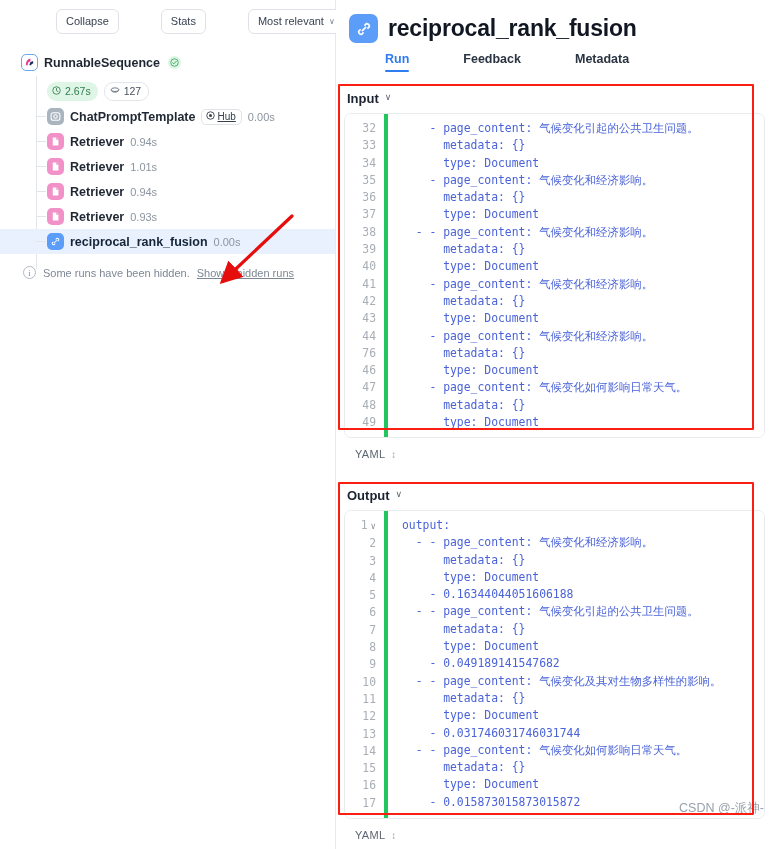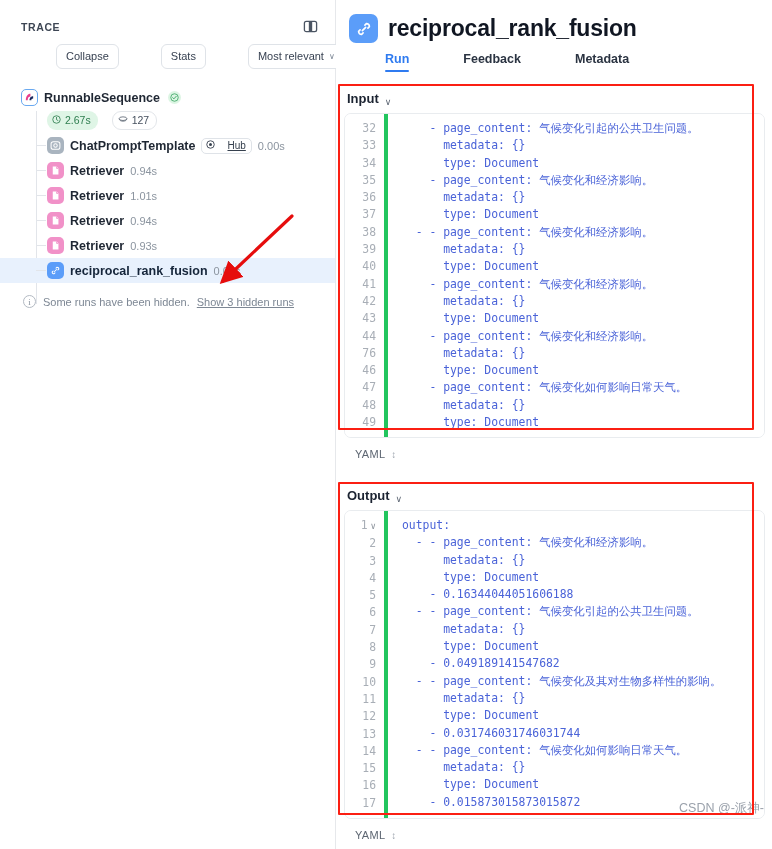--- a/index.html
+++ b/index.html
@@ -72,30 +72,30 @@
   .ico-chain   { background: #5b9df9; }
   .node-name { font-size: 12.5px; color: #1f2733; font-weight: bold; white-space: nowrap; }
   .node-name.sel { color: #15253a; }
   .dur { font-size: 11px; color: #8b949f; }
   .check {
     width: 13px; height: 13px; border-radius: 50%;
     background: #dcf5e3; display: inline-flex; align-items: center; justify-content: center;
     margin-left: 2px;
   }
   .check svg { display:block; }
-  .chips { display: flex; gap: 14px; padding-left: 47px; margin: 1px 0 3px; }
+  .chips { display: flex; gap: 6px; padding-left: 47px; margin: 7px 0 3px; }
   .chip {
     display: inline-flex; align-items: center; gap: 4px;
     font-size: 10.5px; border-radius: 9px; padding: 2px 7px 2px 5px;
     white-space: nowrap; line-height: 13px;
   }
   .chip-time { background: #dff5e6; color: #2e7d4f; }
   .chip-tok { background: #fff; border: 1px solid #e3e6ea; color: #46505e; }
   .hub-badge {
-    display: inline-flex; align-items: center; gap: 12px;
+    display: inline-flex; align-items: center; gap: 2px;
     border: 1px solid #dfe3e8; border-radius: 5px;
     font-size: 10px; color: #36404e; padding: 1px 5px 2px 4px; background: #fff; text-decoration: underline;
   }
   .hidden-runs {
     display: flex; align-items: center; gap: 7px;
     padding: 12px 0 0 23px; font-size: 11px; color: #7d8794;
   }
   .info-circ {
     width: 13px; height: 13px; border-radius: 50%; border: 1px solid #b3bac3;
     color: #8b949f; font-size: 9px; display: flex; align-items: center; justify-content: center;
@@ -124,21 +124,21 @@
 
   
   .io-wrap { position: absolute; left: 3px; right: 2px; }
   .io-wrap.input  { top: 84px; }
   .io-wrap.output { top: 481px; }
   .redbox {
     position: absolute; border: 2px solid #fb1f13; border-radius: 1px;
     pointer-events: none;
   }
   .io-label {
-    display: inline-flex; align-items: flex-end; gap: 6px;
+    display: inline-flex; align-items: flex-start; gap: 6px;
     font-size: 13px; font-weight: bold; color: #1b2331;
     padding: 7px 0 7px 8px;
   }
   .io-label .caret { font-size: 9px; color: #5b6472; font-weight: normal; }
   .codecard {
     border: 1px solid #e9ecef; border-radius: 7px; background: #fff;
     overflow: hidden; margin: 0 5px;
   }
   .code {
     display: flex; font-family: "DejaVu Sans Mono", monospace;
@@ -168,29 +168,20 @@
   
   .arrow-svg { position: absolute; left: 0; top: 0; pointer-events: none; }
 </style>
 </head>
 <body>
 
 <div id="app">
 
   <div class="sidebar">
 
-    <div class="trace-head">
-      <div class="trace-title">TRACE</div>
-      <div class="panel-toggle">
-        <svg width="15" height="15" viewBox="0 0 16 16">
-          <rect x="1.5" y="2.5" width="13" height="11" rx="2" fill="none" stroke="#4b5563" stroke-width="1.4"></rect>
-          <rect x="6.2" y="2.5" width="3.6" height="11" fill="#4b5563"></rect>
-        </svg>
-      </div>
-    </div>
 
     <div class="toolbar">
       <button class="btn">Collapse</button>
       <button class="btn">Stats</button>
       <button class="btn with-caret">
         <span>Most relevant</span>
         <span class="caret">∨</span>
       </button>
     </div>
 

